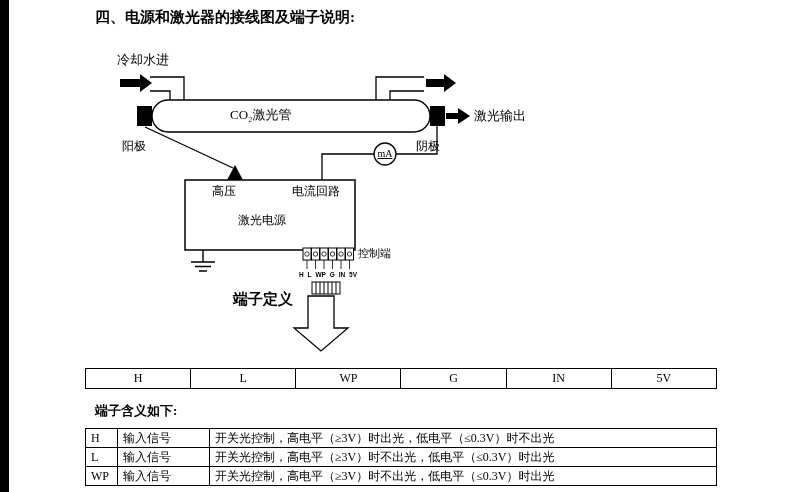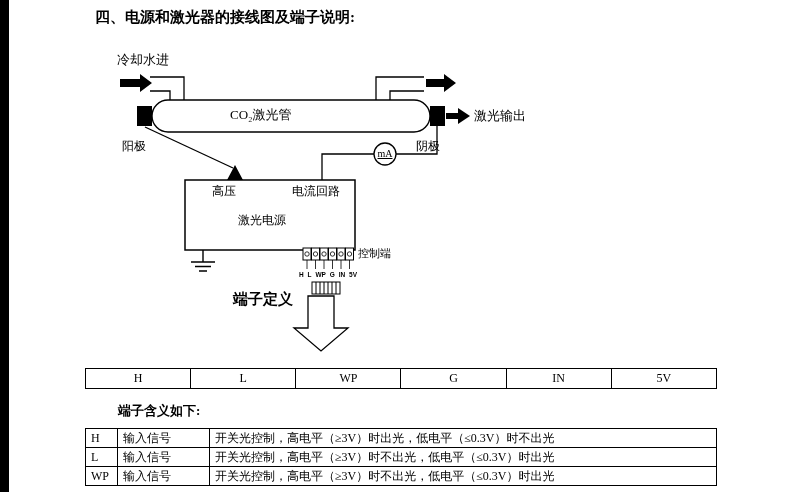--- a/index.html
+++ b/index.html
@@ -121,21 +121,21 @@
     <td>H</td>
     <td>L</td>
     <td>WP</td>
     <td>G</td>
     <td>IN</td>
     <td>5V</td>
   </tr>
 </tbody>
   </table>
 
-<div class="t bold" style="left:95px; top:403px; font-size:13px;margin-left:23px;">端子含义如下:</div>
+<div class="t bold" style="left:95px; top:403px; font-size:13px;">端子含义如下:</div>
 
 <table class="meaning">
   <colgroup>
       <col class="c1">
       <col class="c2">
       <col>
     </colgroup>
   <tbody>
       <tr>
     <td>H</td>

